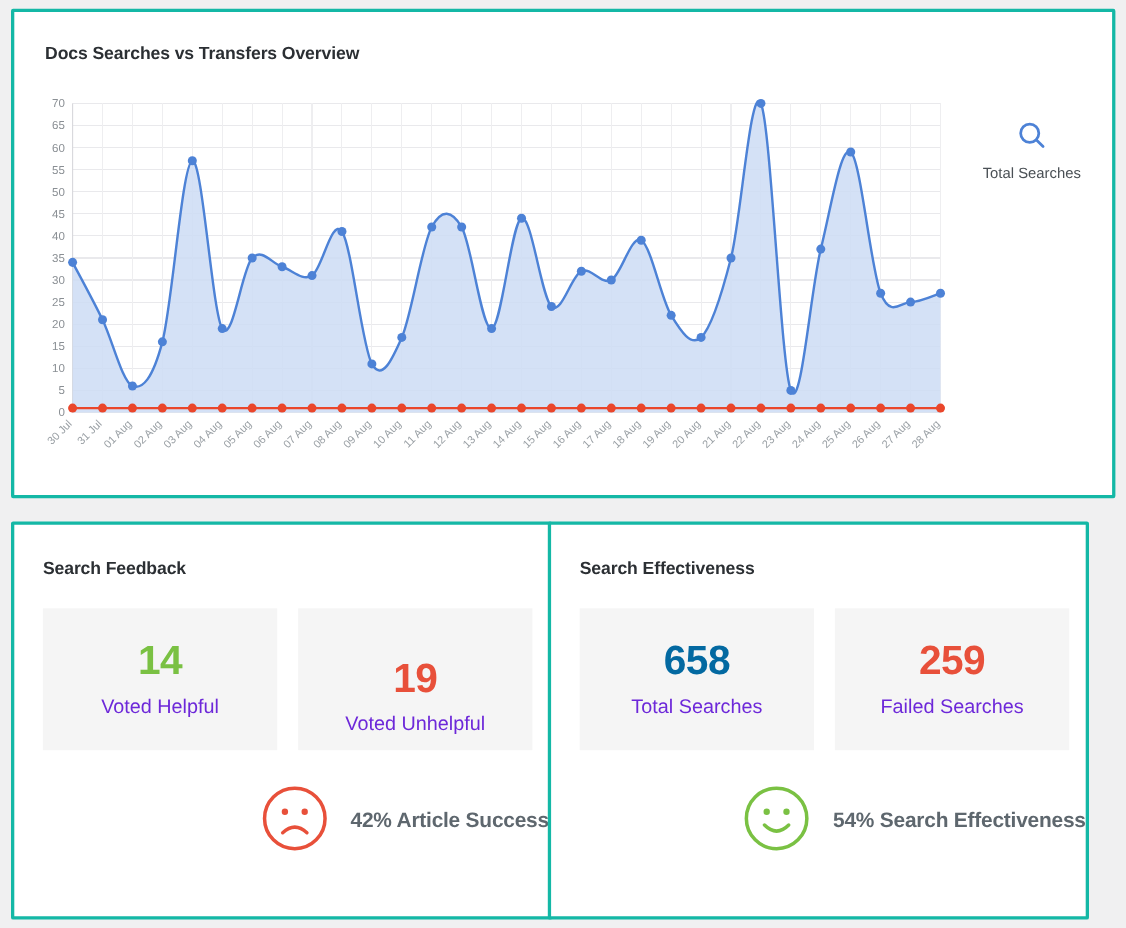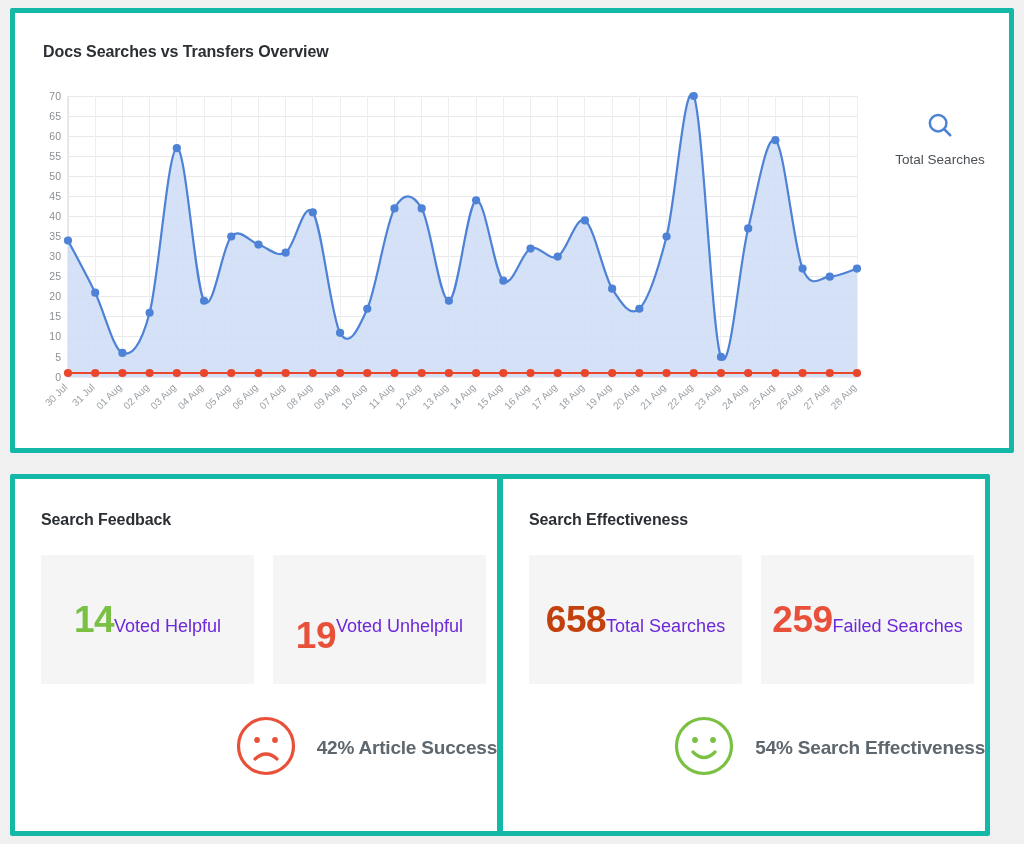--- a/index.html
+++ b/index.html
@@ -7,21 +7,21 @@
     width: 1024px;
     height: 844px;
     background: #f0f0f1;
     font-family: "Liberation Sans", sans-serif;
     -webkit-font-smoothing: antialiased;
   }
   .page { width: 1024px; height: 844px; position: relative; }
 
   .card {
     background: #ffffff;
-    border: 5px solid #14b8a6;
+    border: 3px solid #14b8a6;
     border-radius: 2px;
     position: absolute;
   }
 
   
   #chart-card {
     left: 10px; top: 8px; width: 1004px; height: 445px;
   }
   .card-title {
     font-size: 16px;
@@ -80,21 +80,21 @@
     position: absolute;
     left: 26px; top: 76px;
     display: flex;
     gap: 19px;
   }
   .stat-box {
     width: 213px;
     height: 129px;
     background: #f5f5f5;
     display: flex;
-    flex-direction: row;
+    flex-direction: column;
     align-items: center;
     justify-content: center;
   }
   .stat-number {
     font-size: 37px;
     font-weight: bold;
     line-height: 1;
     letter-spacing: -0.5px;
   }
   .stat-label {
@@ -327,21 +327,21 @@
       </div>
       <div class="summary-text">42% Article Success</div>
     </div>
   </div>
 
   <div class="card" id="effectiveness-card">
     <div class="card-title panel-title">Search Effectiveness</div>
 
     <div class="stat-row">
       <div class="stat-box">
-        <div class="stat-number" id="se-val-0" style="color: #c2410c;">658</div>
+        <div class="stat-number" id="se-val-0" style="color: #0369a1;">658</div>
         <div class="stat-label">Total Searches</div>
       </div>
       <div class="stat-box">
         <div class="stat-number" id="se-val-1" style="color: rgb(232, 80, 58);">259</div>
         <div class="stat-label">Failed Searches</div>
       </div>
     </div>
 
     <div class="summary-row">
       <div class="face-icon">

